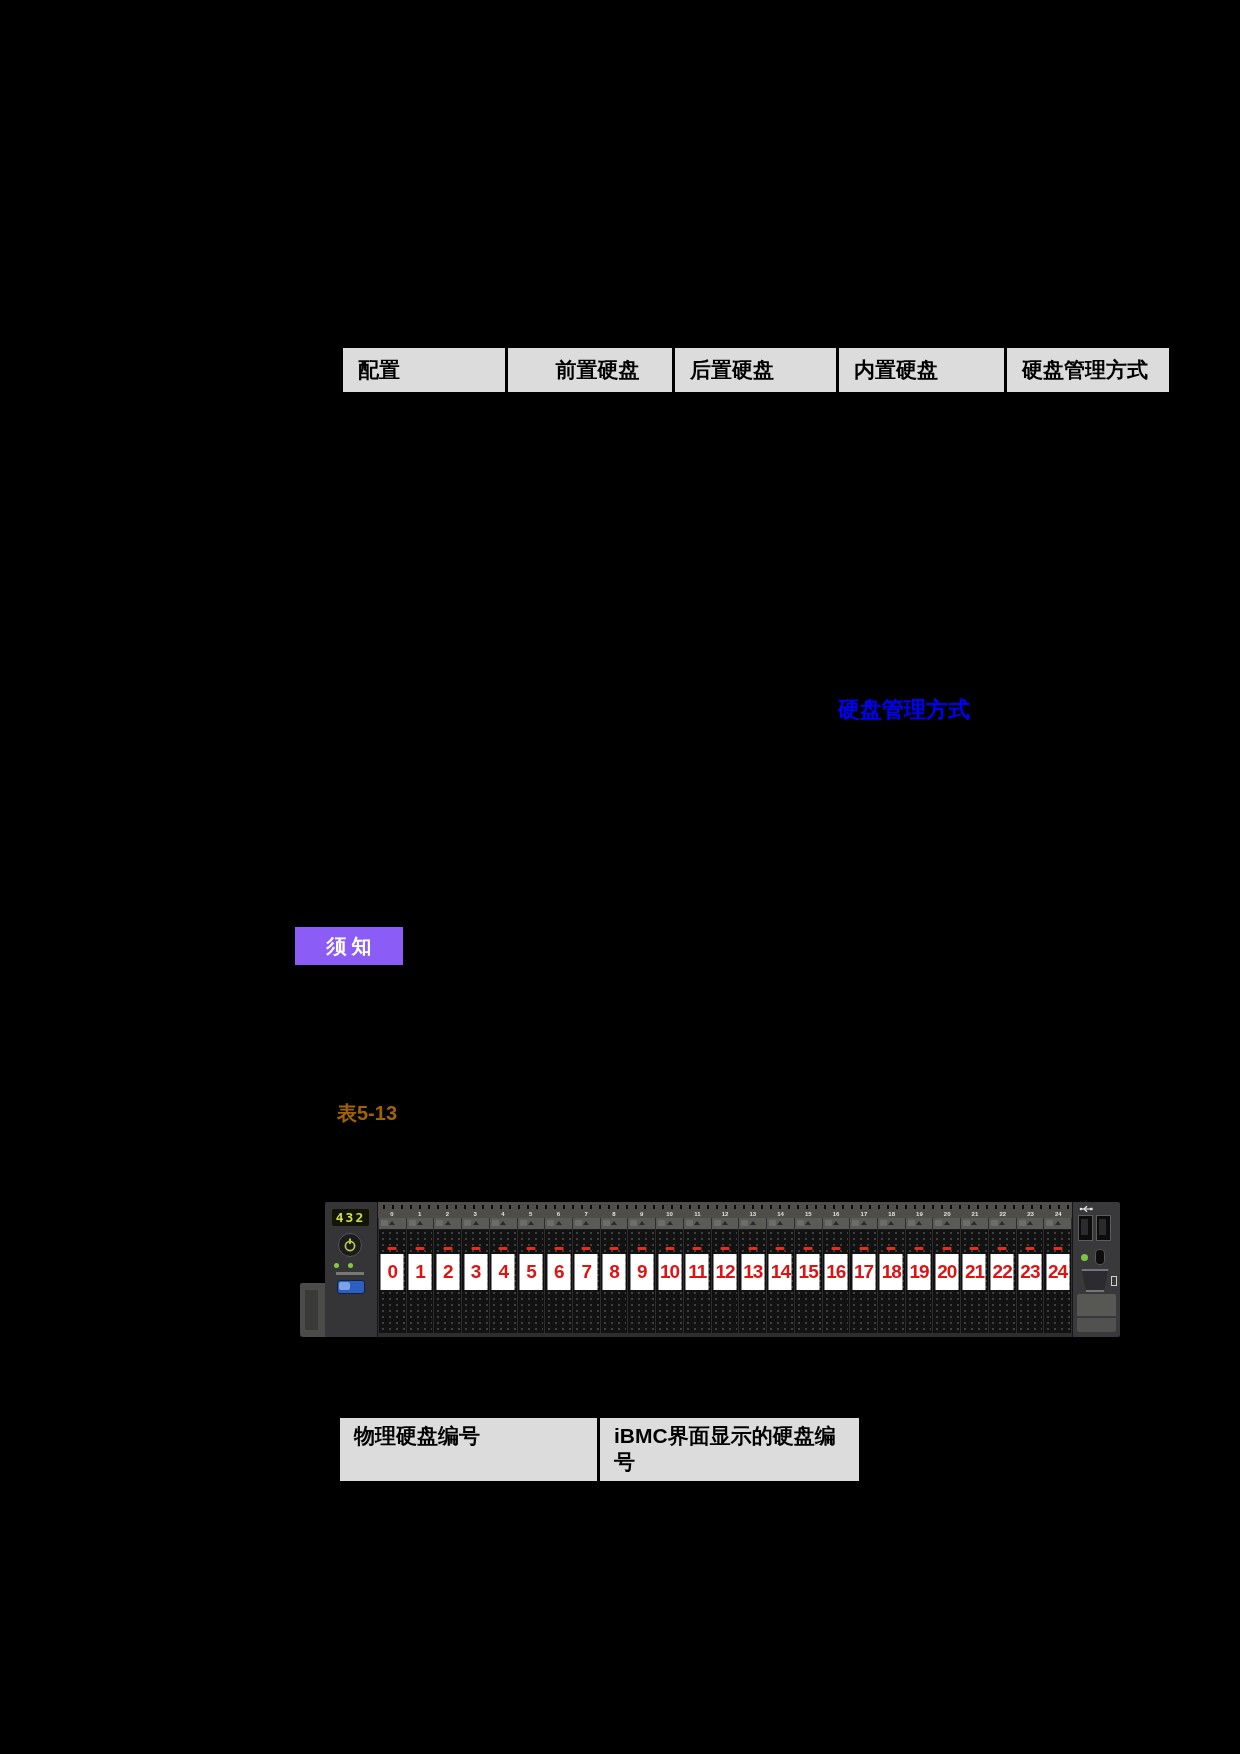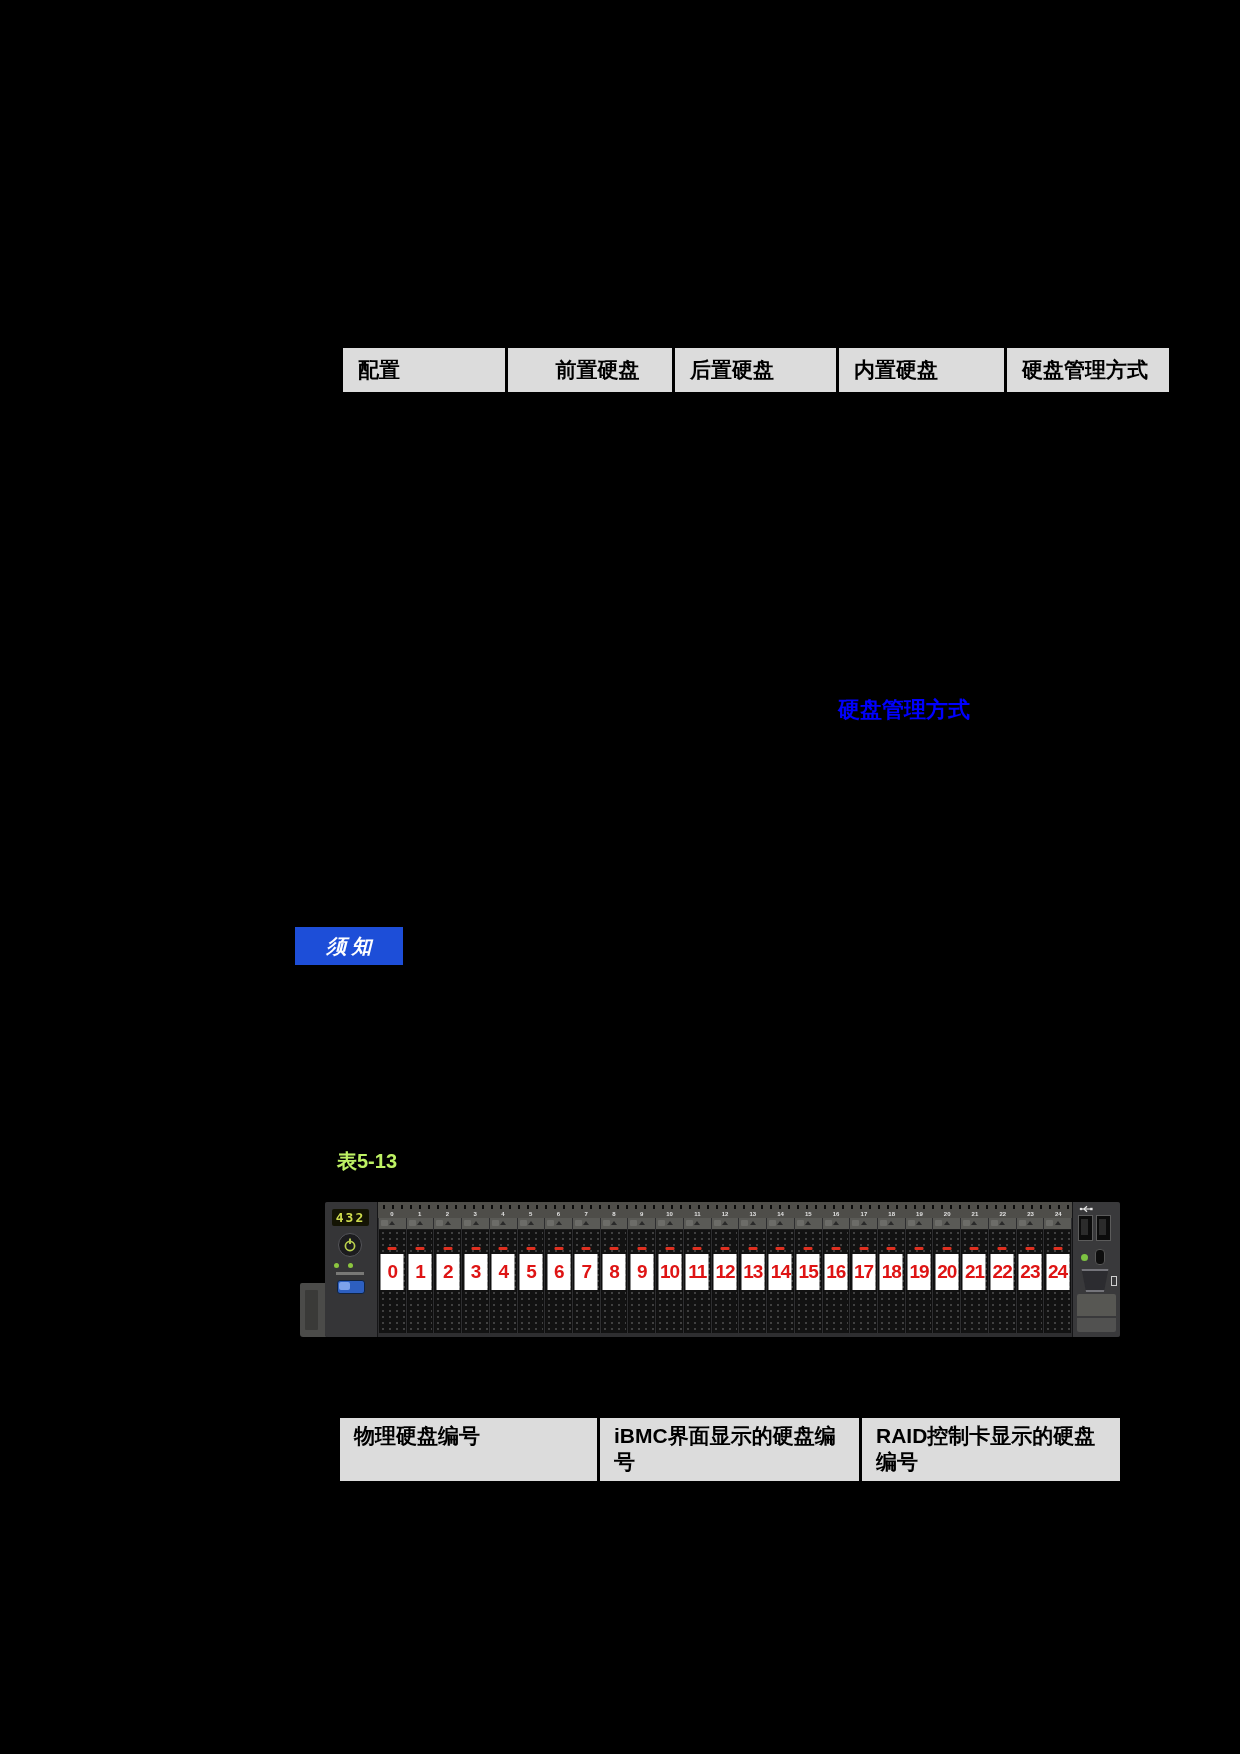--- a/index.html
+++ b/index.html
@@ -105,25 +105,25 @@
   <div class="ttable" id="top-table">
       <div class="cell">配置</div>
       <div class="cell">前置硬盘</div>
       <div class="cell">后置硬盘</div>
       <div class="cell">内置硬盘</div>
       <div class="cell">硬盘管理方式</div>
     </div>
 
   <a class="compat-link" style="color: rgb(0, 0, 255);">硬盘管理方式</a>
 
-  <div class="badge" style="background: #1d4ed8; font-style: italic;">
+  <div class="badge" style="background: #8b5cf6;">
     <span>须知</span>
   </div>
 
-  <div class="tableref" style="color: #bef264; margin-top: 48px;">表5-13</div>
+  <div class="tableref" style="color: #a16207;">表5-13</div>
 
   <div class="server">
     <div class="rack-ear"></div>
     <div class="chassis">
 
       <div class="ctrl-panel">
         <div class="seg-display">432</div>
         <div class="power-btn">
           <svg width="14" height="14" viewBox="0 0 14 14">
             <circle cx="7" cy="8" r="4.6" fill="none" stroke="#b9cf4d" stroke-width="1.7"></circle>
@@ -396,16 +396,15 @@
             <div class="lb-bot"></div>
         </div>
       </div>
 
     </div>
   </div>
 
   <div class="btable" id="bottom-table">
       <div class="cell">物理硬盘编号</div>
       <div class="cell">iBMC界面显示的硬盘编号</div>
-      <div class="cell">RAID控制卡显示的硬盘编号</div>
     </div>
 
 </div>
 
 </body></html>

